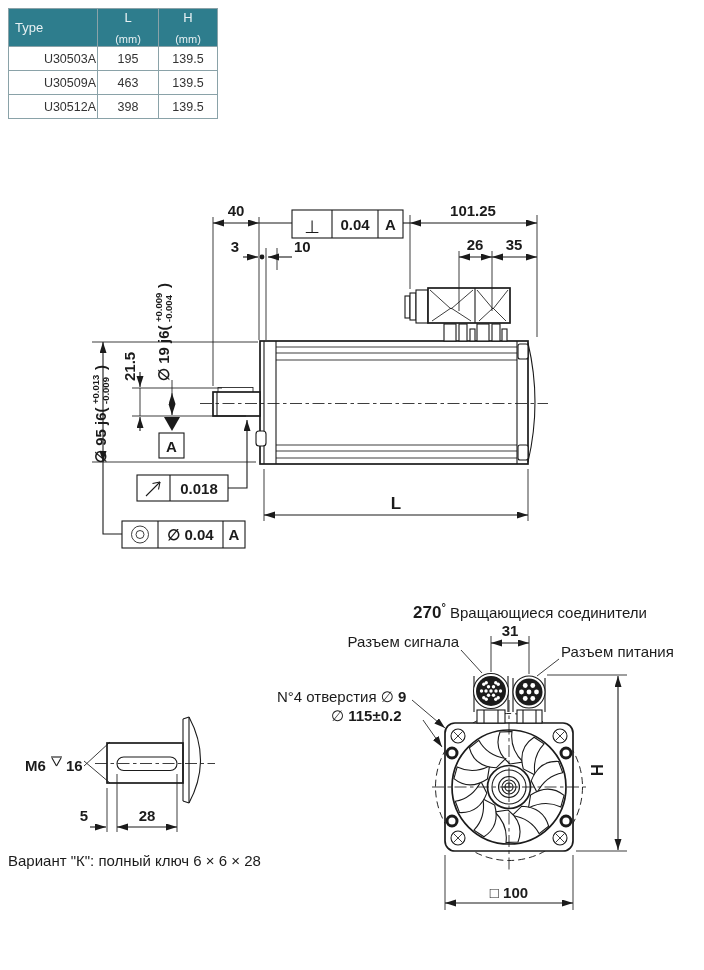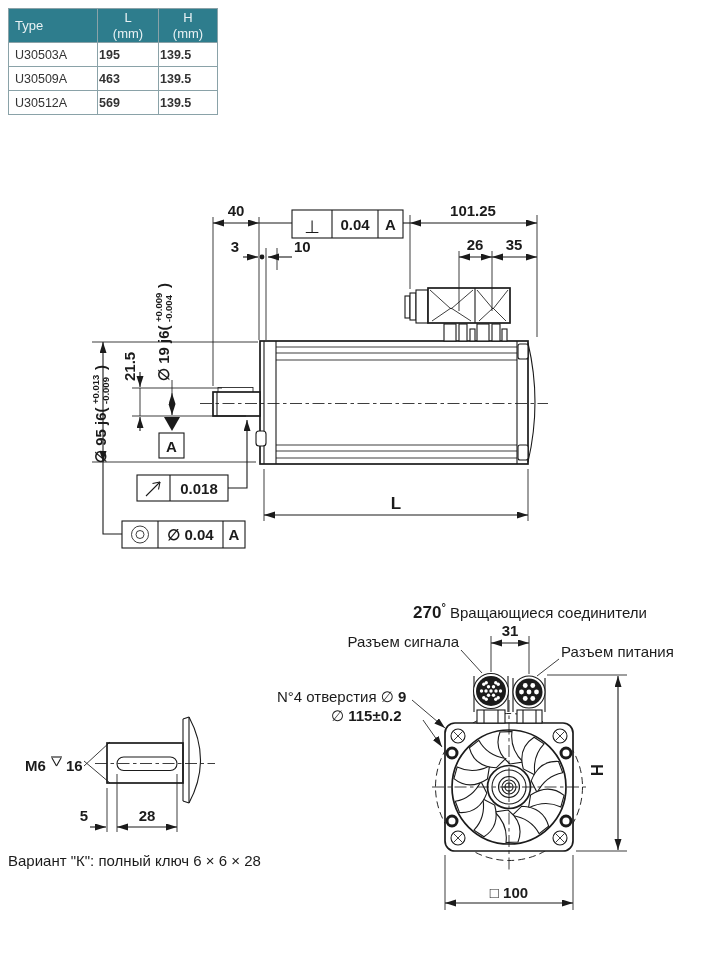--- a/index.html
+++ b/index.html
@@ -7,24 +7,24 @@
          font-family:"Liberation Sans",sans-serif;}
   .stage > svg{position:absolute;left:0;top:0;}
   
   table.spec{position:absolute;left:8px;top:8px;border-collapse:collapse;
              font-family:"Liberation Sans",sans-serif;color:#333;}
   table.spec th,table.spec td{border:1px solid #8aa2a8;}
   table.spec th{background:#2e7d8d;color:#e8f1f3;font-weight:normal;}
   table.spec th.c1{width:82px;text-align:left;padding:6px 0 6px 6px;font-size:13px;margin-top:22px;}
   table.spec th.c2{width:58px;font-size:13px;}
   table.spec th.c3{width:56px;font-size:13px;}
-  table.spec th .unit{font-size:13px;margin-top:1px;}
+  table.spec th .unit{font-size:11px;margin-top:8px;}
   table.spec td{height:21px;font-size:12.5px;}
-  table.spec td.t{text-align:left;padding-left:6px;}
-  table.spec td.n{text-align:left;font-weight:bold;}
+  table.spec td.t{text-align:right;padding-left:6px;}
+  table.spec td.n{text-align:center;}
   
   svg text{fill:#1b1b1b;font-family:"Liberation Sans",sans-serif;}
   .d{font-size:15px;font-weight:bold;}
   .d17{font-size:17px;font-weight:bold;}
   .tol{font-size:9.5px;font-weight:bold;}
   .lbl{font-size:15px;}
   .mid{text-anchor:middle;}
   .end{text-anchor:end;}
   
   .ln{stroke:#1b1b1b;fill:none;stroke-width:1.1;}
@@ -60,21 +60,21 @@
         <td class="n">195</td>
         <td class="n">139.5</td>
       </tr>
       <tr>
         <td class="t">U30509A</td>
         <td class="n">463</td>
         <td class="n">139.5</td>
       </tr>
       <tr>
         <td class="t">U30512A</td>
-        <td class="n">569</td>
+        <td class="n">398</td>
         <td class="n">139.5</td>
       </tr>
     </tbody>
   </table>
 
   <svg width="704" height="970" viewBox="0 0 704 970">
     <defs>
       <marker id="ah" markerUnits="userSpaceOnUse" markerWidth="12" markerHeight="8" refX="11" refY="3.5" orient="auto-start-reverse">
         <path d="M0,0 L11,3.5 L0,7 Z" fill="#1b1b1b"></path>
       </marker>

